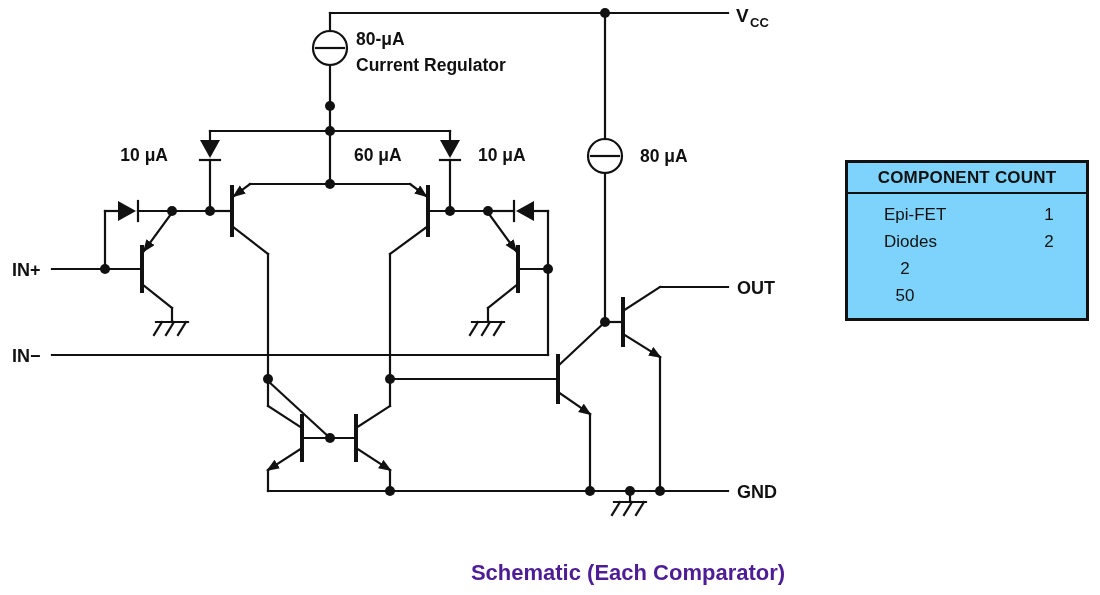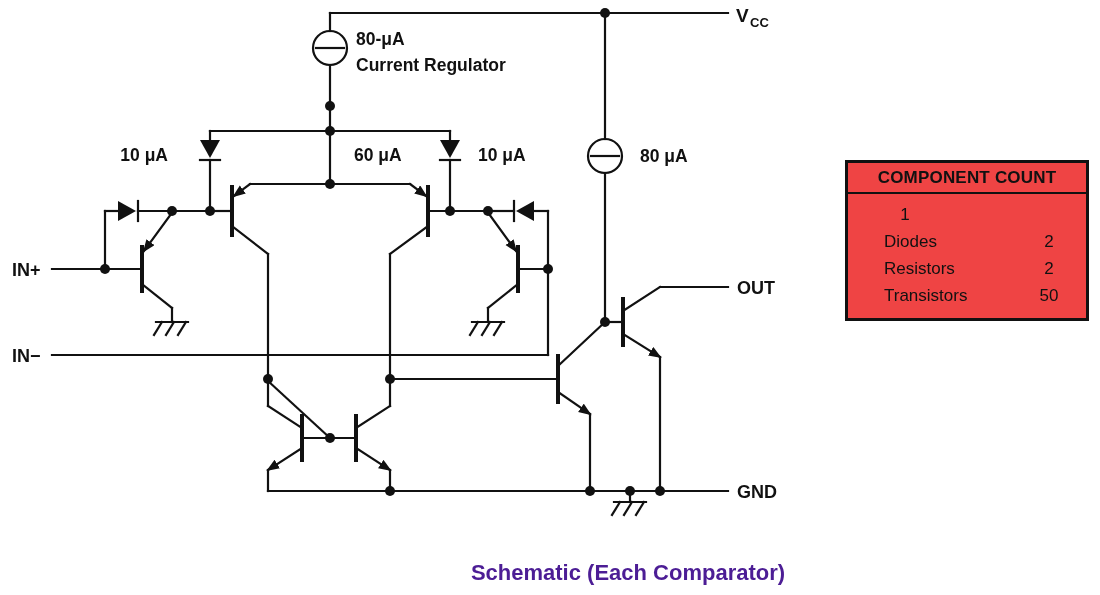--- a/index.html
+++ b/index.html
@@ -7,21 +7,21 @@
     position:relative; width:1100px; height:595px; background:#ffffff;
     font-family:"Liberation Sans", sans-serif; color:#111; overflow:hidden;
   }
   svg { position:absolute; left:0; top:0; }
   svg text {
     font-family:"Liberation Sans", sans-serif;
     font-weight:bold; fill:#111;
   }
   .count-table {
     position:absolute; left:845px; top:160px; width:244px;
-    border:3px solid #111; background:#ef4444; box-sizing:border-box;
+    border:3px solid #111; background:#7dd3fc; box-sizing:border-box;
   }
   .count-title {
     font-weight:bold; font-size:17px; text-align:center;
     padding:5px 0 4px; border-bottom:2px solid #111; letter-spacing:.2px;
   }
   .count-rows { padding:7px 0 9px; }
   .count-row { display:flex; font-size:17px; line-height:27px; padding:0 16px 0 36px; }
   .count-row .c-name { flex:1; }
   .count-row .c-num { width:42px; text-align:center; }
   .caption {
@@ -237,32 +237,31 @@
   <text x="12" y="276" font-size="18">IN+</text>
   <text x="12" y="362" font-size="18">IN−</text>
   <text x="737" y="294" font-size="18">OUT</text>
   <text x="737" y="498" font-size="18">GND</text>
 </svg>
 
 <div class="count-table">
   <div class="count-title">COMPONENT COUNT</div>
   <div class="count-rows">
     <div class="count-row">
+      <span class="c-name">Epi-FET</span>
       <span class="c-num">1</span>
     </div>
     <div class="count-row">
       <span class="c-name">Diodes</span>
       <span class="c-num">2</span>
     </div>
     <div class="count-row">
-      <span class="c-name">Resistors</span>
       <span class="c-num">2</span>
     </div>
     <div class="count-row">
-      <span class="c-name">Transistors</span>
       <span class="c-num">50</span>
     </div>
   </div>
 </div>
 
 <div class="caption">Schematic (Each Comparator)</div>
 
 </div>
 
 </body></html>

